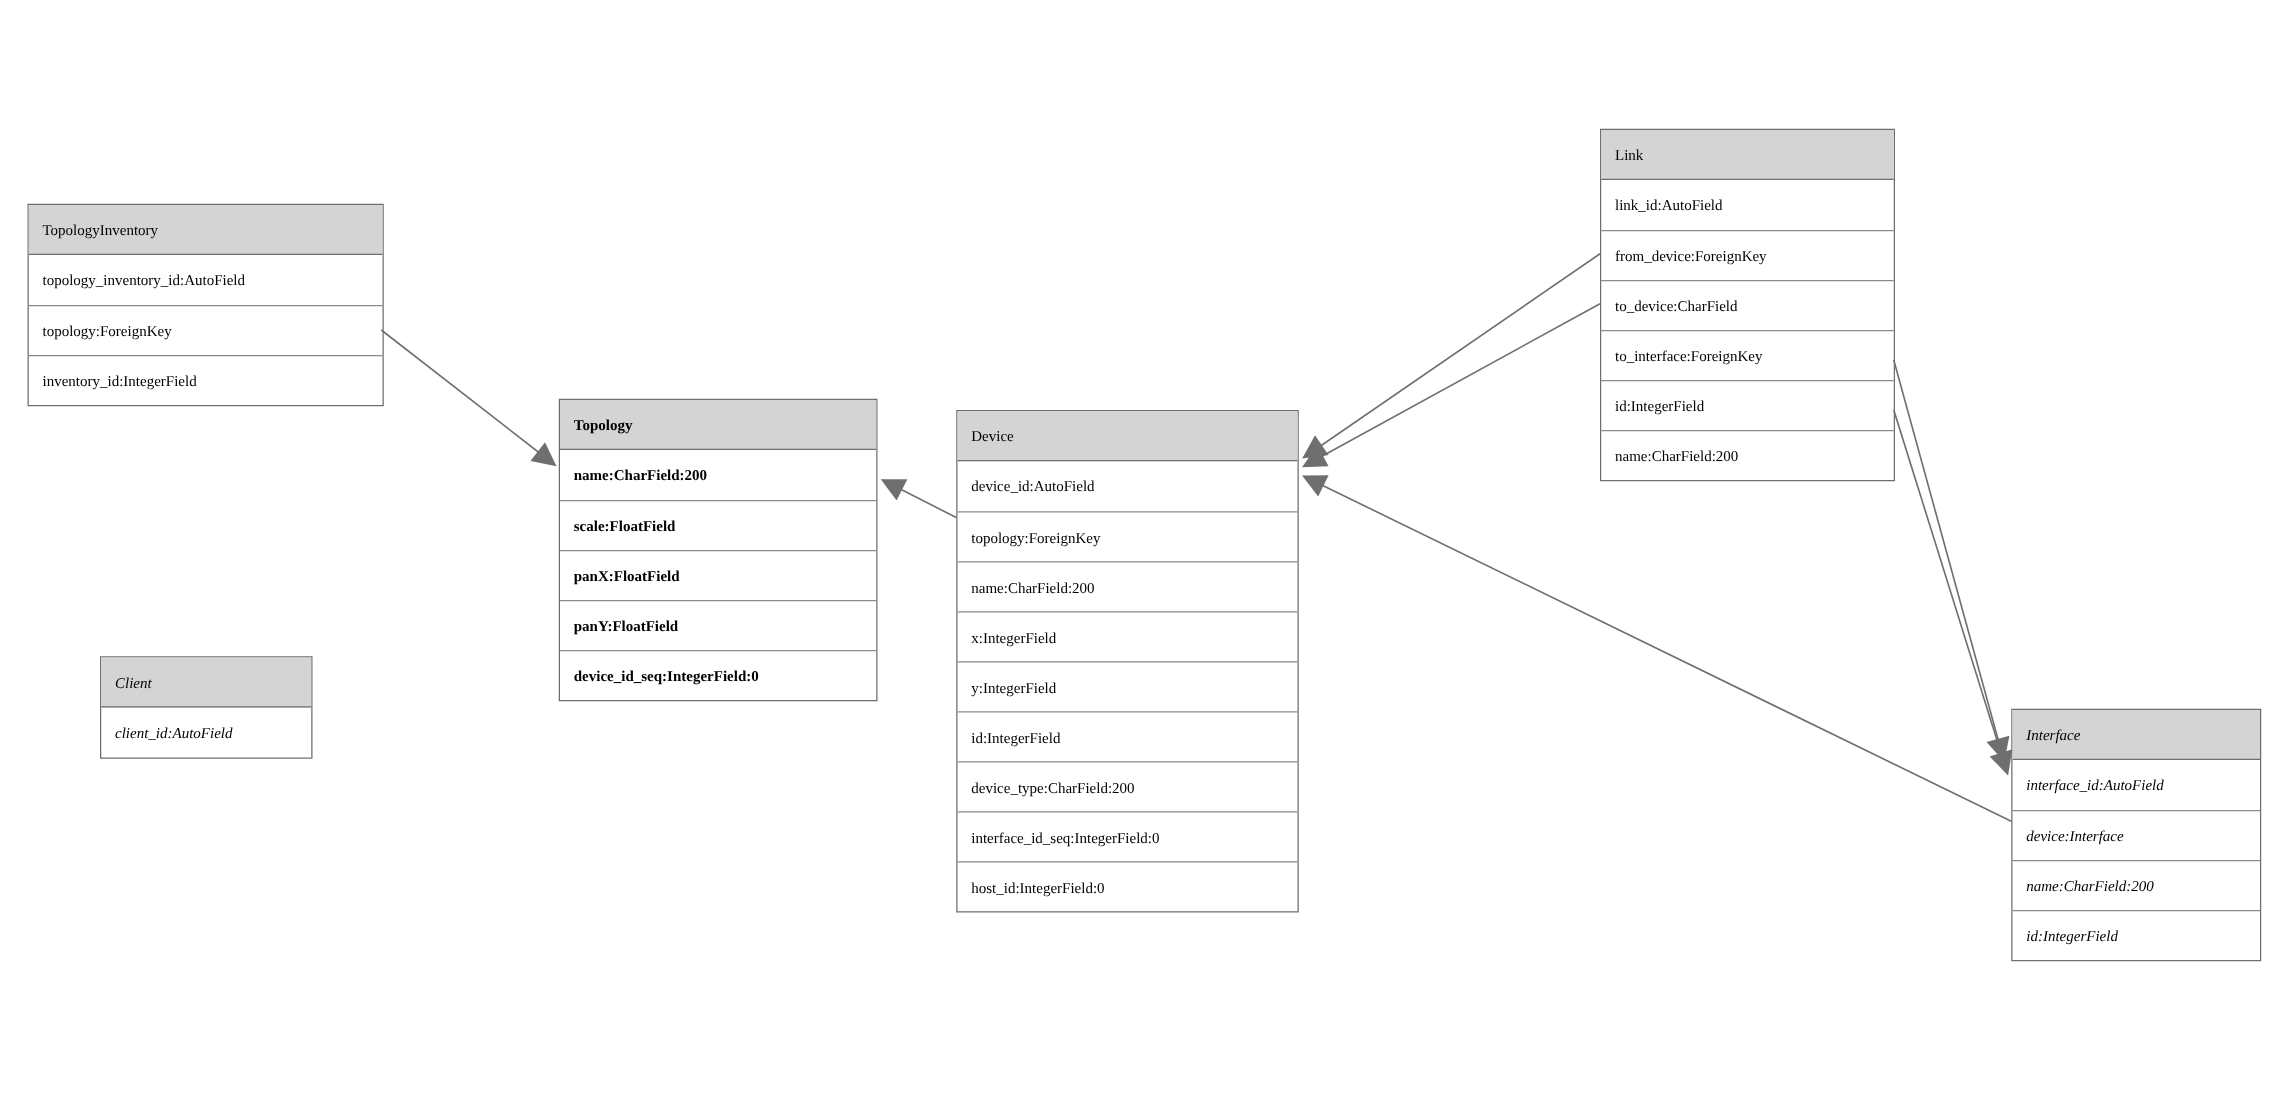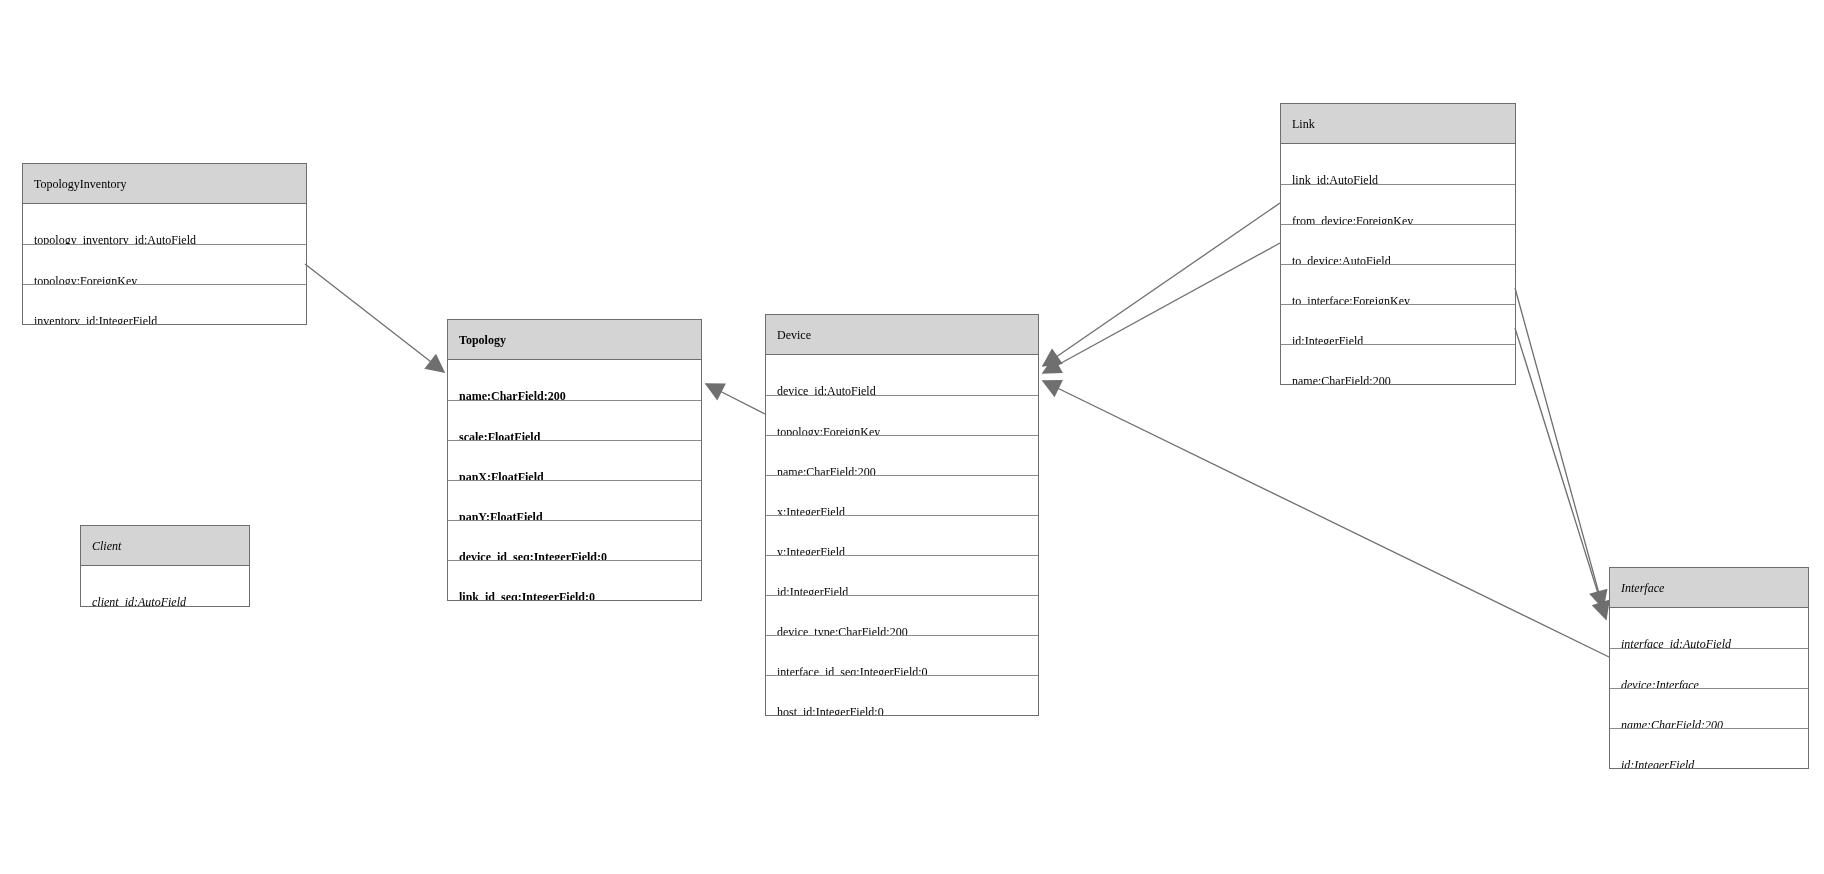--- a/index.html
+++ b/index.html
@@ -30,21 +30,21 @@
     padding: 0 11px;
     background: #d4d4d4;
     border-bottom: 1.2px solid #6e6e6e;
     box-sizing: border-box;
     white-space: nowrap;
     overflow: hidden;
   }
   .entity-row {
     height: 40px;
     line-height: 40px;
-    padding: 16px 11px;
+    padding: 0 11px;
     box-sizing: border-box;
     white-space: nowrap;
     overflow: hidden;
   }
   .entity-row + .entity-row {
     border-top: 1px solid #8a8a8a;
   }
   svg.connectors {
     position: absolute;
     left: 0;
@@ -65,46 +65,45 @@
     <div class="entity-row">inventory_id:IntegerField</div>
   </div>
 
   <div class="entity" style="left:447px; top:319px; width:253px;font-weight:bold;">
     <div class="entity-header">Topology</div>
     <div class="entity-row">name:CharField:200</div>
     <div class="entity-row">scale:FloatField</div>
     <div class="entity-row">panX:FloatField</div>
     <div class="entity-row">panY:FloatField</div>
     <div class="entity-row">device_id_seq:IntegerField:0</div>
-    <div class="entity-row">link_id_seq:IntegerField:0</div>
   </div>
 
   <div class="entity" style="left:80px; top:525px; width:168px;font-style:italic;">
     <div class="entity-header">Client</div>
     <div class="entity-row">client_id:AutoField</div>
   </div>
 
-  <div class="entity" style="left:765px; top:314px; width:272px;">
+  <div class="entity" style="left:765px; top:328px; width:272px;">
     <div class="entity-header">Device</div>
     <div class="entity-row">device_id:AutoField</div>
     <div class="entity-row">topology:ForeignKey</div>
     <div class="entity-row">name:CharField:200</div>
     <div class="entity-row">x:IntegerField</div>
     <div class="entity-row">y:IntegerField</div>
     <div class="entity-row">id:IntegerField</div>
     <div class="entity-row">device_type:CharField:200</div>
     <div class="entity-row">interface_id_seq:IntegerField:0</div>
     <div class="entity-row">host_id:IntegerField:0</div>
   </div>
 
   <div class="entity" style="left:1280px; top:103px; width:234px;">
     <div class="entity-header">Link</div>
     <div class="entity-row">link_id:AutoField</div>
     <div class="entity-row">from_device:ForeignKey</div>
-    <div class="entity-row">to_device:AutoField</div>
+    <div class="entity-row">to_device:CharField</div>
     <div class="entity-row">to_interface:ForeignKey</div>
     <div class="entity-row">id:IntegerField</div>
     <div class="entity-row">name:CharField:200</div>
   </div>
 
   <div class="entity" style="left:1609px; top:567px; width:198px;font-style:italic;">
     <div class="entity-header">Interface</div>
     <div class="entity-row">interface_id:AutoField</div>
     <div class="entity-row">device:Interface</div>
     <div class="entity-row">name:CharField:200</div>

